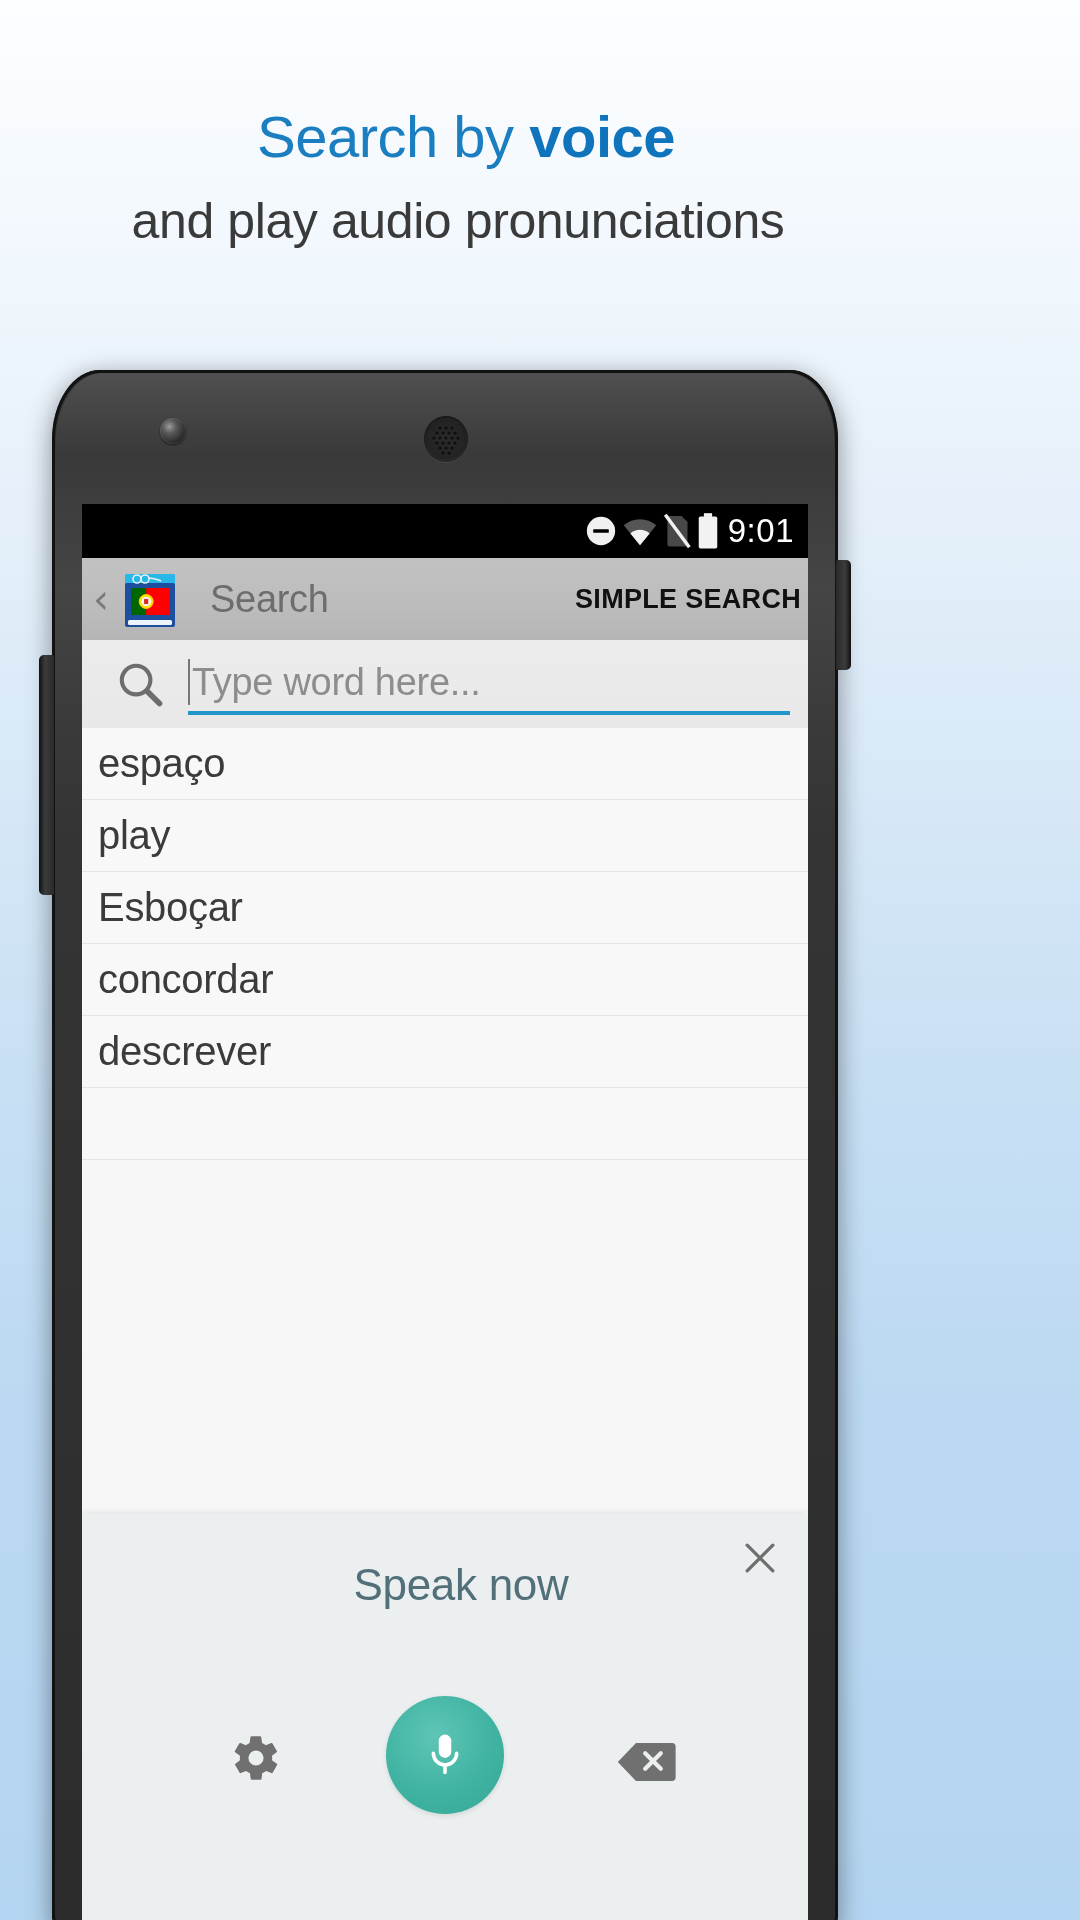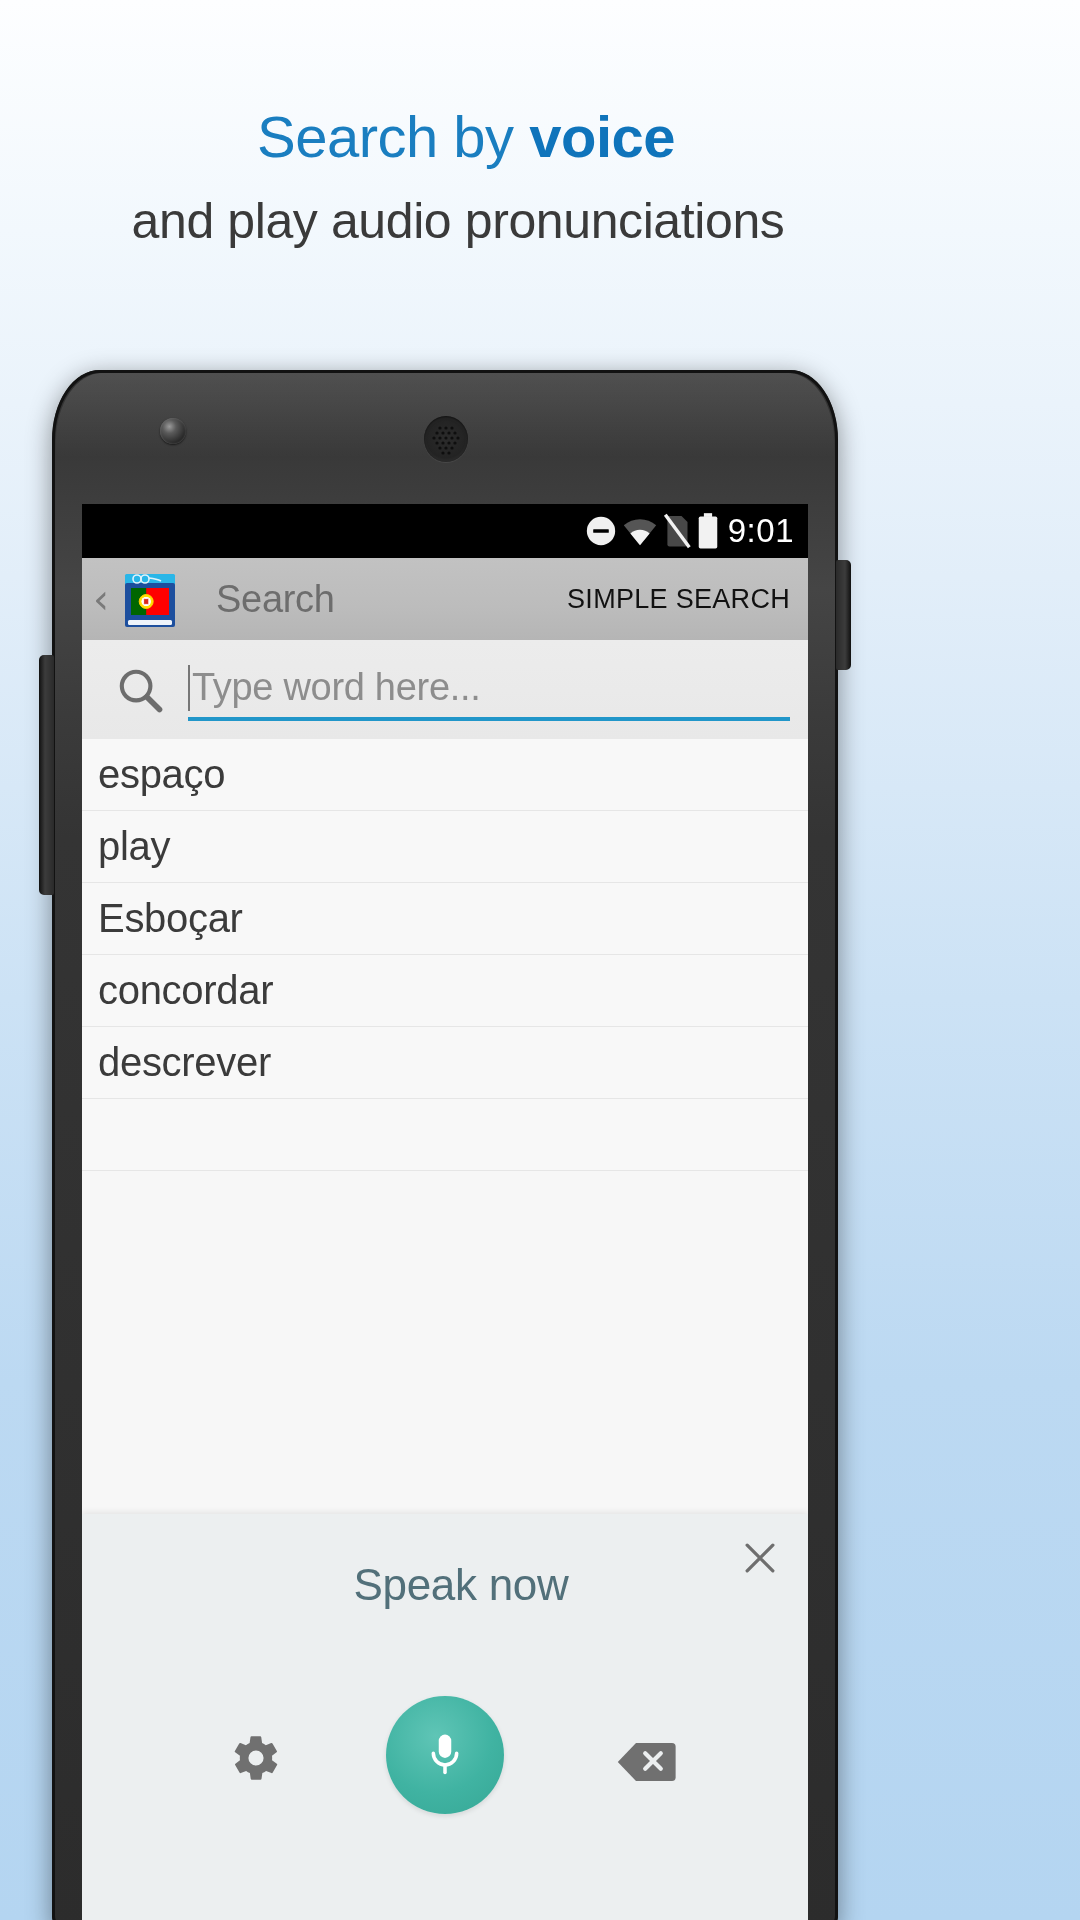--- a/index.html
+++ b/index.html
@@ -119,30 +119,30 @@
   }
   .back-caret {
     width:26px; text-align:center; color:#7a7a7a;
     font-size:40px; line-height:1; margin-right:2px;
     font-family:"DejaVu Sans", sans-serif;
   }
   .app-icon {
     position:relative; width:72px; height:72px; flex:0 0 72px;
   }
   .bar-title {
-    font-size:38px; color:#6d6d6d; margin-left:28px; letter-spacing:-0.3px;
+    font-size:38px; color:#6d6d6d; margin-left:22px; letter-spacing:-0.3px;
   }
   .bar-action {
-    margin-left:auto; margin-right:18px;
-    font-size:27px; font-weight:400; color:#111; letter-spacing:0.3px;
+    margin-left:auto; margin-right:7px;
+    font-size:27px; font-weight:700; color:#111; letter-spacing:0.3px;
   }
 
   
   .searchrow {
-    position:relative; height:99px;
+    position:relative; height:88px;
     background: linear-gradient(180deg,#ececec 0%,#e8e8e8 100%);
     display:flex; align-items:center;justify-content:center;
   }
   .search-icon { margin-left:32px; width:52px; height:52px; flex:0 0 52px; }
   .search-field {
     position:relative; margin-left:22px; flex:1; margin-right:18px; height:62px;
     display:flex; align-items:center;
     border-bottom:4px solid #2196c9;
   }
   .caret {

